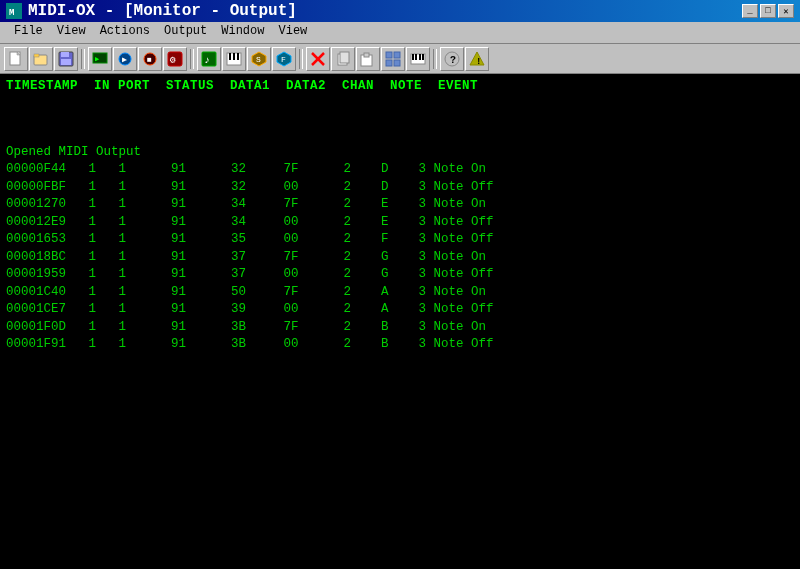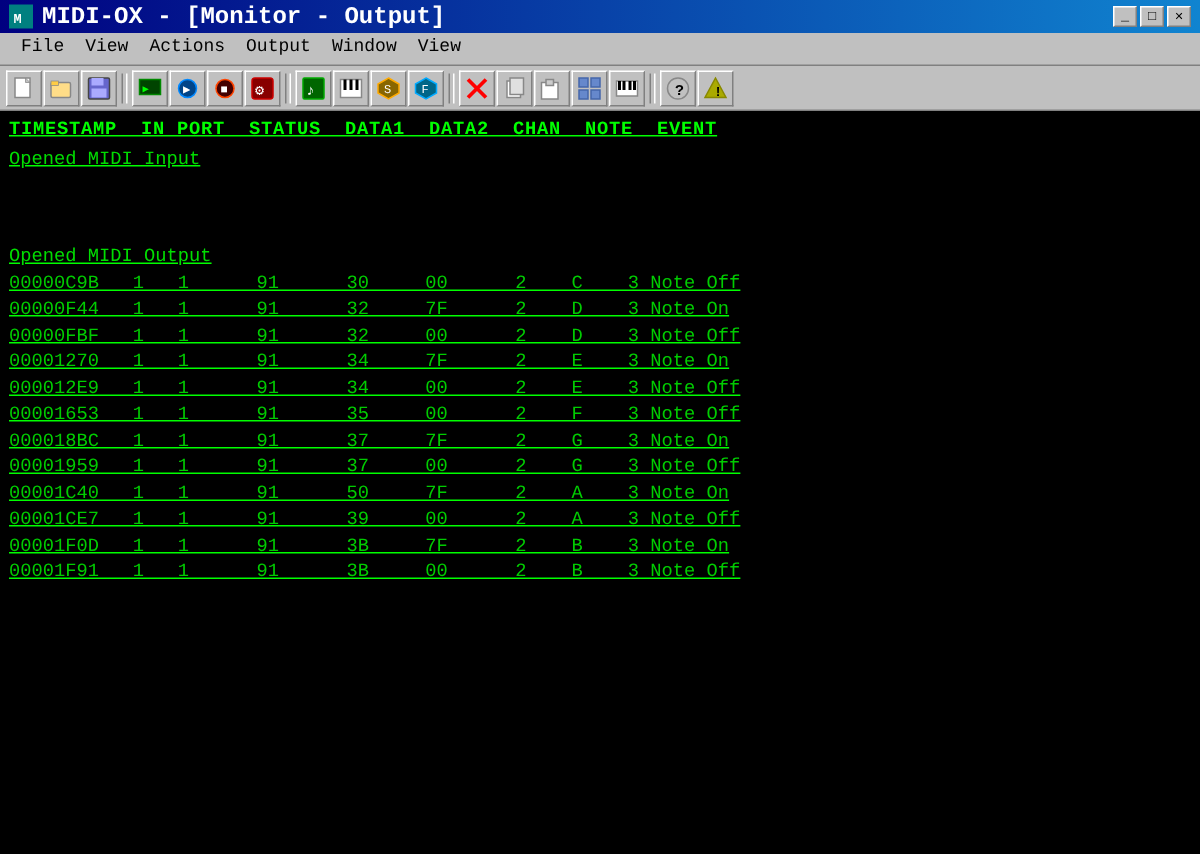--- a/index.html
+++ b/index.html
@@ -110,21 +110,20 @@
     
     .main-area {
       background: black;
       color: #00ff00;
       font-family: 'Courier New', Courier, monospace;
       font-size: 12.5px;
       padding: 4px 6px;
       height: calc(569px - 22px - 22px - 30px);
       overflow-y: auto;
       overflow-x: auto;
-      text-decoration: underline;
     }
 
     .column-header {
       color: #00ff00;
       font-weight: bold;
       margin-bottom: 2px;
       letter-spacing: 0.5px;
     }
 
     .log-line {
@@ -290,25 +289,23 @@
   <div class="toolbar-btn">
     <svg width="16" height="16" viewBox="0 0 16 16">
       <polygon points="8,1 15,14 1,14" fill="#aaaa00" stroke="#888800" stroke-width="1"></polygon>
       <text x="7" y="13" fill="black" font-size="9" font-weight="bold">!</text>
     </svg>
   </div>
 </div>
 
 <div class="main-area">
   <div class="log-line column-header">TIMESTAMP  IN PORT  STATUS  DATA1  DATA2  CHAN  NOTE  EVENT</div>
-  <div class="log-line" style="color:#00dd00;">Opened MIDI Input</div>
   <div class="log-line" style="color:#00dd00;margin-top:48px;">Opened MIDI Output</div>
 
   <div id="data-rows">
-      <div class="log-line midi-data">00000C9B   1   1      91      30     00      2    C    3 Note Off</div>
       <div class="log-line midi-data">00000F44   1   1      91      32     7F      2    D    3 Note On</div>
       <div class="log-line midi-data">00000FBF   1   1      91      32     00      2    D    3 Note Off</div>
       <div class="log-line midi-data">00001270   1   1      91      34     7F      2    E    3 Note On</div>
       <div class="log-line midi-data">000012E9   1   1      91      34     00      2    E    3 Note Off</div>
       <div class="log-line midi-data">00001653   1   1      91      35     00      2    F    3 Note Off</div>
       <div class="log-line midi-data">000018BC   1   1      91      37     7F      2    G    3 Note On</div>
       <div class="log-line midi-data">00001959   1   1      91      37     00      2    G    3 Note Off</div>
       <div class="log-line midi-data">00001C40   1   1      91      50     7F      2    A    3 Note On</div>
       <div class="log-line midi-data">00001CE7   1   1      91      39     00      2    A    3 Note Off</div>
       <div class="log-line midi-data">00001F0D   1   1      91      3B     7F      2    B    3 Note On</div>

